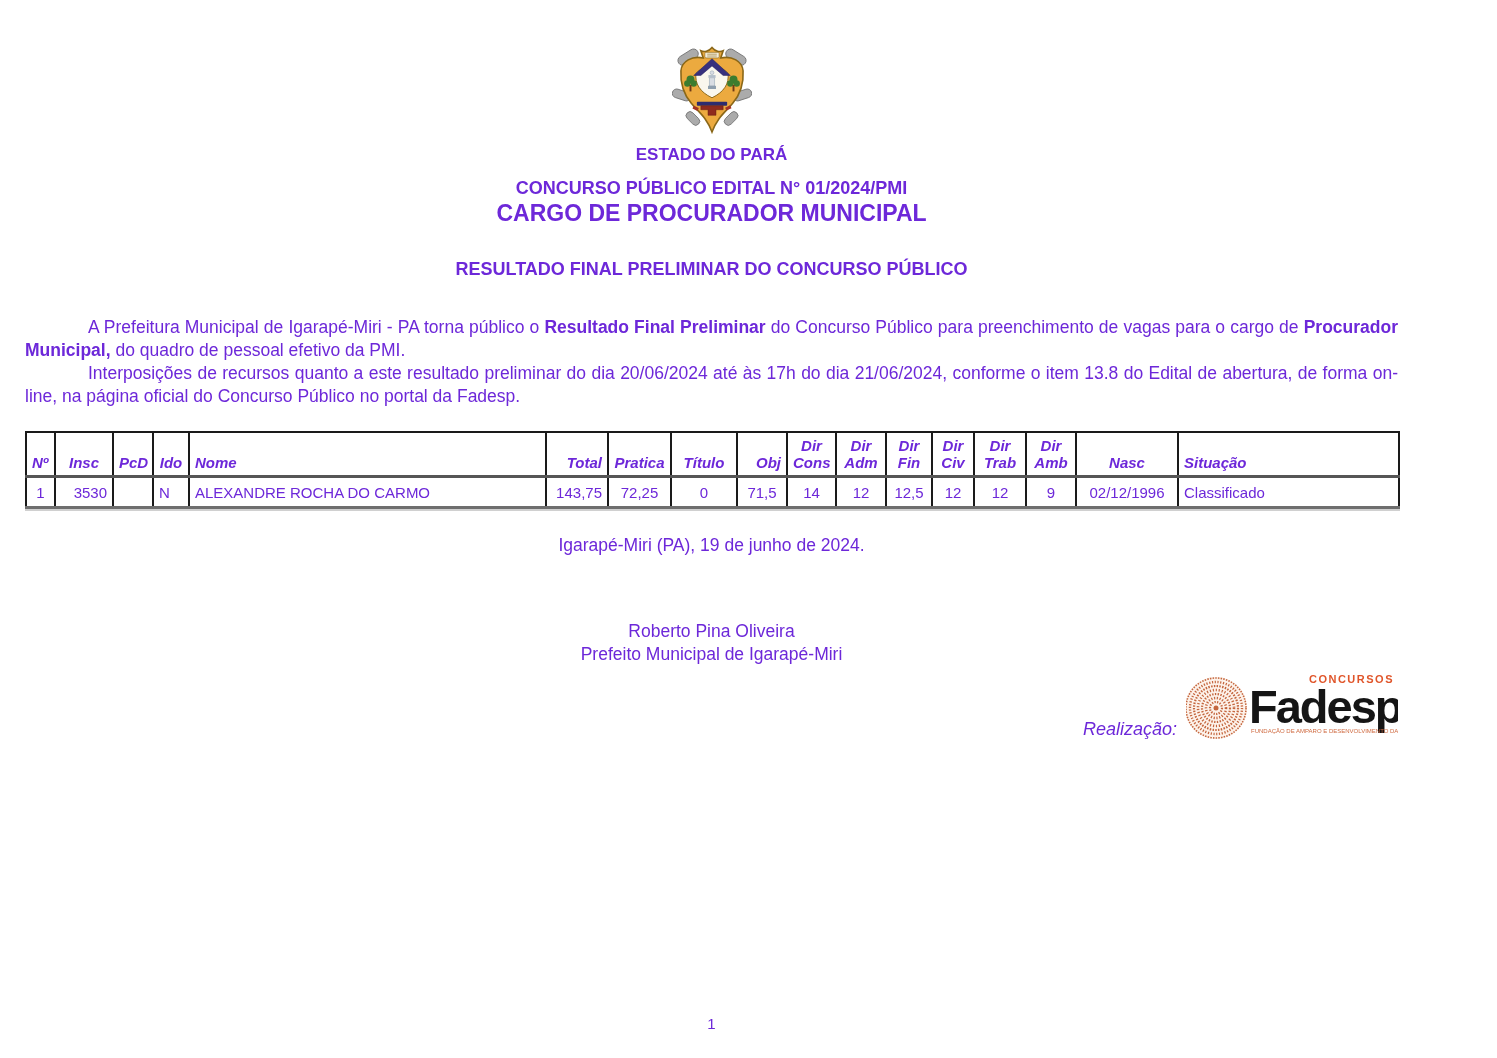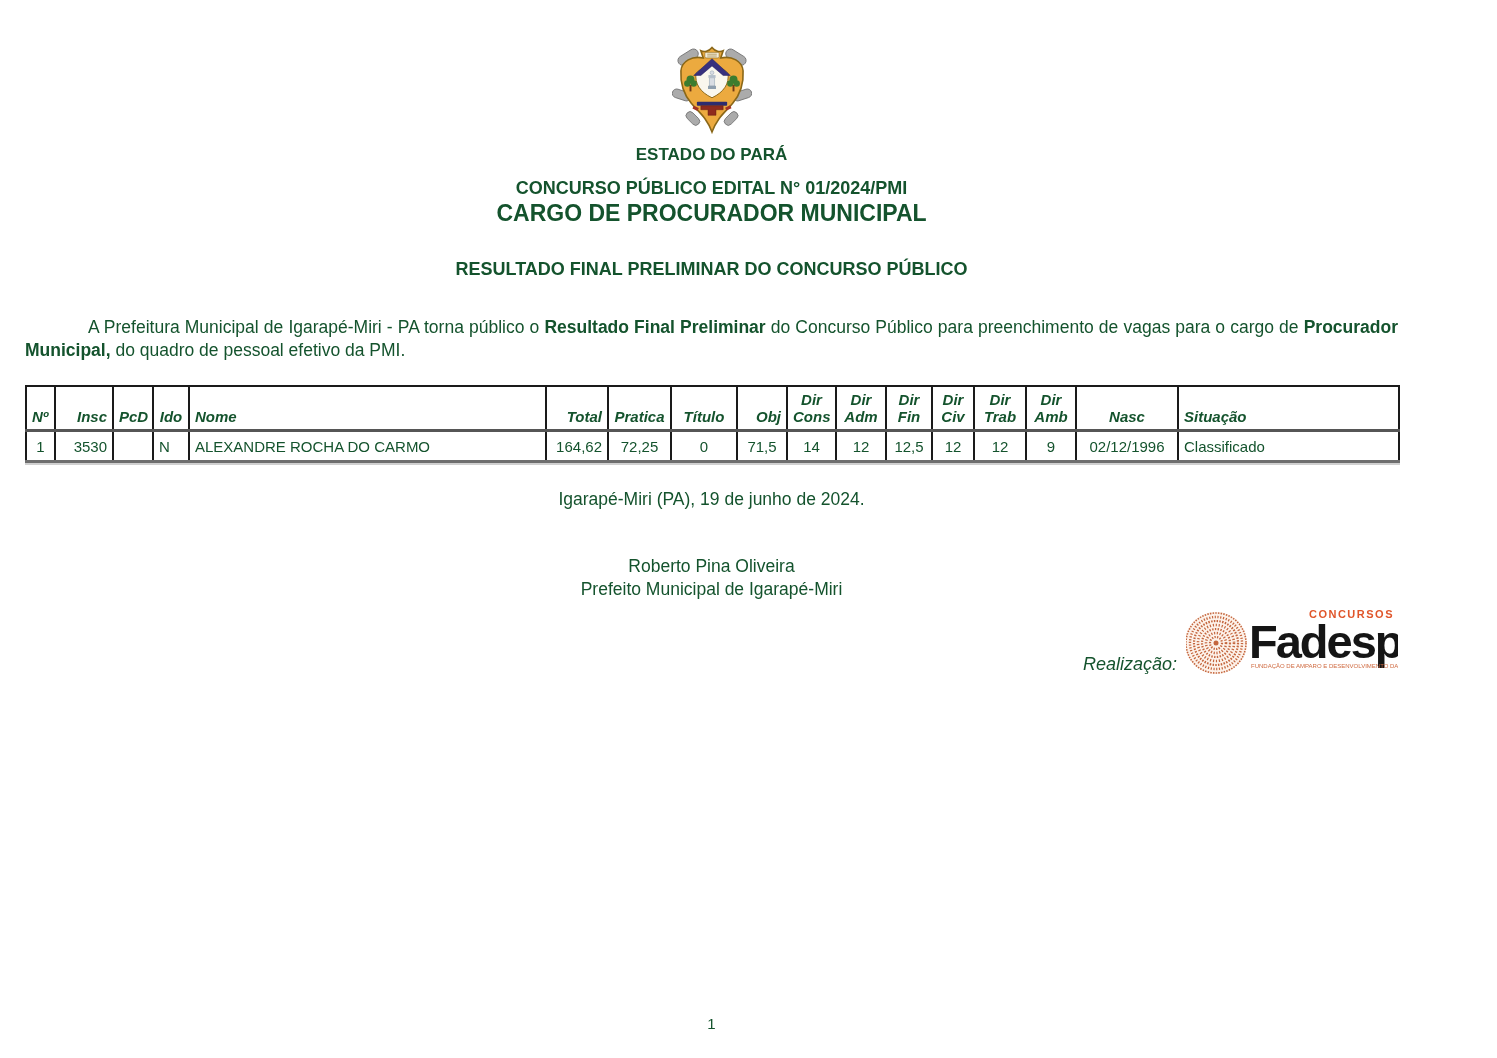--- a/index.html
+++ b/index.html
@@ -1,21 +1,21 @@
 <!DOCTYPE html>
 <html><head>
 <meta charset="utf-8">
 <style>
   html,body{margin:0;padding:0;background:#ffffff;}
   .page{
     position:relative;
     width:1497px;height:1058px;
     background:#ffffff;
     font-family:"Liberation Sans",sans-serif;
-    color:#14532d;
+    color:#6d28d9;
     overflow:hidden;
   }
   .content{position:absolute;left:25px;top:0;width:1373px;}
 
   
   .doc-header{text-align:center;padding-top:46px;}
   .crest{display:inline-block;line-height:0;}
   .h-line{font-weight:bold;font-size:17px;line-height:21px;}
   .h-line.underlined{text-decoration:underline;text-decoration-thickness:2px;text-underline-offset:3px;}
   .h-edital{font-weight:bold;font-size:18px;line-height:21px;margin-top:13px;}
@@ -53,21 +53,21 @@
   table.results td{
     border:2px solid #1a1a1a;
     padding:3px 5px;
     height:22px;
     overflow:hidden;
     white-space:nowrap;
   }
 
   
   .dateline{margin-top:26px;text-align:center;font-size:17.5px;}
-  .signature{margin-top:45px;text-align:center;font-size:17.5px;line-height:23px;}
+  .signature{margin-top:64px;text-align:center;font-size:17.5px;line-height:23px;}
   .realization{
     margin-top:2px;height:74px;
     display:flex;justify-content:flex-end;align-items:flex-end;
   }
   .realization-label{font-weight:normal;font-style:italic;font-size:18px;margin-right:9px;padding-bottom:2px;}
   .fadesp-logo{line-height:0;text-decoration:underline;}
   .page-number{position:absolute;left:25px;width:1373px;bottom:26px;text-align:center;font-size:15px;}
 </style>
 </head>
 <body>
@@ -121,20 +121,21 @@
         </svg>
       </span>
       <div class="h-line">ESTADO DO PARÁ</div>
       <div class="h-edital">CONCURSO PÚBLICO EDITAL N° 01/2024/PMI</div>
       <div class="h-cargo">CARGO DE PROCURADOR MUNICIPAL</div>
       <div class="doc-subtitle">RESULTADO FINAL PRELIMINAR DO CONCURSO PÚBLICO</div>
     </div>
 
     <div class="body-text">
       <p><span>A Prefeitura Municipal de Igarapé-Miri - PA torna público o </span><b>Resultado Final Preliminar</b><span> do Concurso Público para preenchimento de vagas para o cargo de </span><b>Procurador Municipal,</b><span> do quadro de pessoal efetivo da PMI.</span></p>
+      <p>Interposições de recursos quanto a este resultado preliminar do dia 20/06/2024 até às 17h do dia 21/06/2024, conforme o item 13.8 do Edital de abertura, de forma on-line, na página oficial do Concurso Público no portal da Fadesp.</p>
     </div>
 
     <table class="results">
       <colgroup id="results-cols">
           <col style="width: 29px;">
           <col style="width: 58px;">
           <col style="width: 40px;">
           <col style="width: 36px;">
           <col style="width: 357px;">
           <col style="width: 62px;">
@@ -146,21 +147,21 @@
           <col style="width: 46px;">
           <col style="width: 42px;">
           <col style="width: 52px;">
           <col style="width: 50px;">
           <col style="width: 102px;">
           <col style="width: 221px;">
         </colgroup>
       <thead>
           <tr id="results-head">
             <th style="text-align: left;">Nº</th>
-            <th style="text-align: right;">Insc</th>
+            <th style="text-align: center;">Insc</th>
             <th style="text-align: right;">PcD</th>
             <th style="text-align: center;">Ido</th>
             <th style="text-align: left;">Nome</th>
             <th style="text-align: right;">Total</th>
             <th style="text-align: center;">Pratica</th>
             <th style="text-align: center;">Título</th>
             <th style="text-align: right;">Obj</th>
             <th style="text-align: center;">Dir
 Cons</th>
             <th style="text-align: center;">Dir
@@ -177,21 +178,21 @@
             <th style="text-align: left;">Situação</th>
           </tr>
         </thead>
       <tbody id="results-body">
           <tr>
             <td style="text-align: center;">1</td>
             <td style="text-align: right;">3530</td>
             <td style="text-align: center;"></td>
             <td style="text-align: left;">N</td>
             <td style="text-align: left;">ALEXANDRE ROCHA DO CARMO</td>
-            <td style="text-align: right;">164,62</td>
+            <td style="text-align: right;">143,75</td>
             <td style="text-align: center;">72,25</td>
             <td style="text-align: center;">0</td>
             <td style="text-align: center;">71,5</td>
             <td style="text-align: center;">14</td>
             <td style="text-align: center;">12</td>
             <td style="text-align: center;">12,5</td>
             <td style="text-align: center;">12</td>
             <td style="text-align: center;">12</td>
             <td style="text-align: center;">9</td>
             <td style="text-align: center;">02/12/1996</td>

